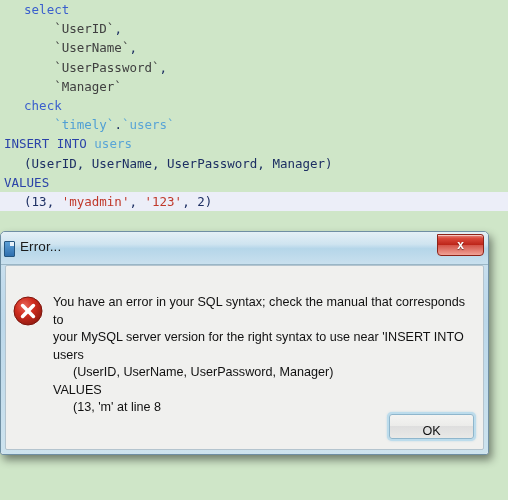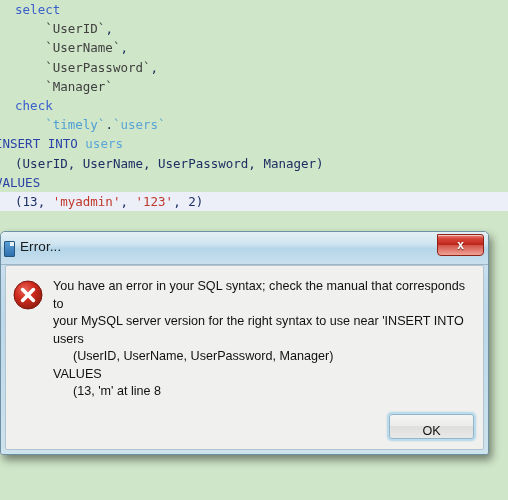--- a/index.html
+++ b/index.html
@@ -34,21 +34,21 @@
     overflow: hidden;
   }
   .code-line {
     position: relative;
     height: 19.2px;
     line-height: 19.2px;
     white-space: pre;
     font-family: "DejaVu Sans Mono", monospace;
     font-size: 12.5px;
     color: #17325e;
-    padding-left: 0;
+    padding-left: 9px;
   }
   .code-line.current {
     background: #eceef8;
   }
   .tok-kw       { color: #3a5fcd; }
   .tok-kw-strong{ color: #2b43a8; }
   .tok-ident    { color: #404040; margin-top: 33px; }
   .tok-db       { color: #4f9fd4; }
   .tok-table    { color: #5aa5d6; }
   .tok-plain    { color: #1d2f63; }
@@ -155,21 +155,21 @@
     bottom: 4px;
     background: #f0f0ee;
     border: 1px solid #b4c4ce;
     border-radius: 2px;
     box-sizing: border-box;
   }
   #message-row {
     position: absolute;
     left: 0; top: 0;
     right: 0;
-    padding: 12px 10px 0 6px;
+    padding: 28px 10px 0 6px;
     display: flex;
     align-items: flex-start;
   }
   #error-icon {
     position: relative;
     flex: 0 0 auto;
     width: 32px;
     height: 32px;
     margin-top: 1px;
   }

